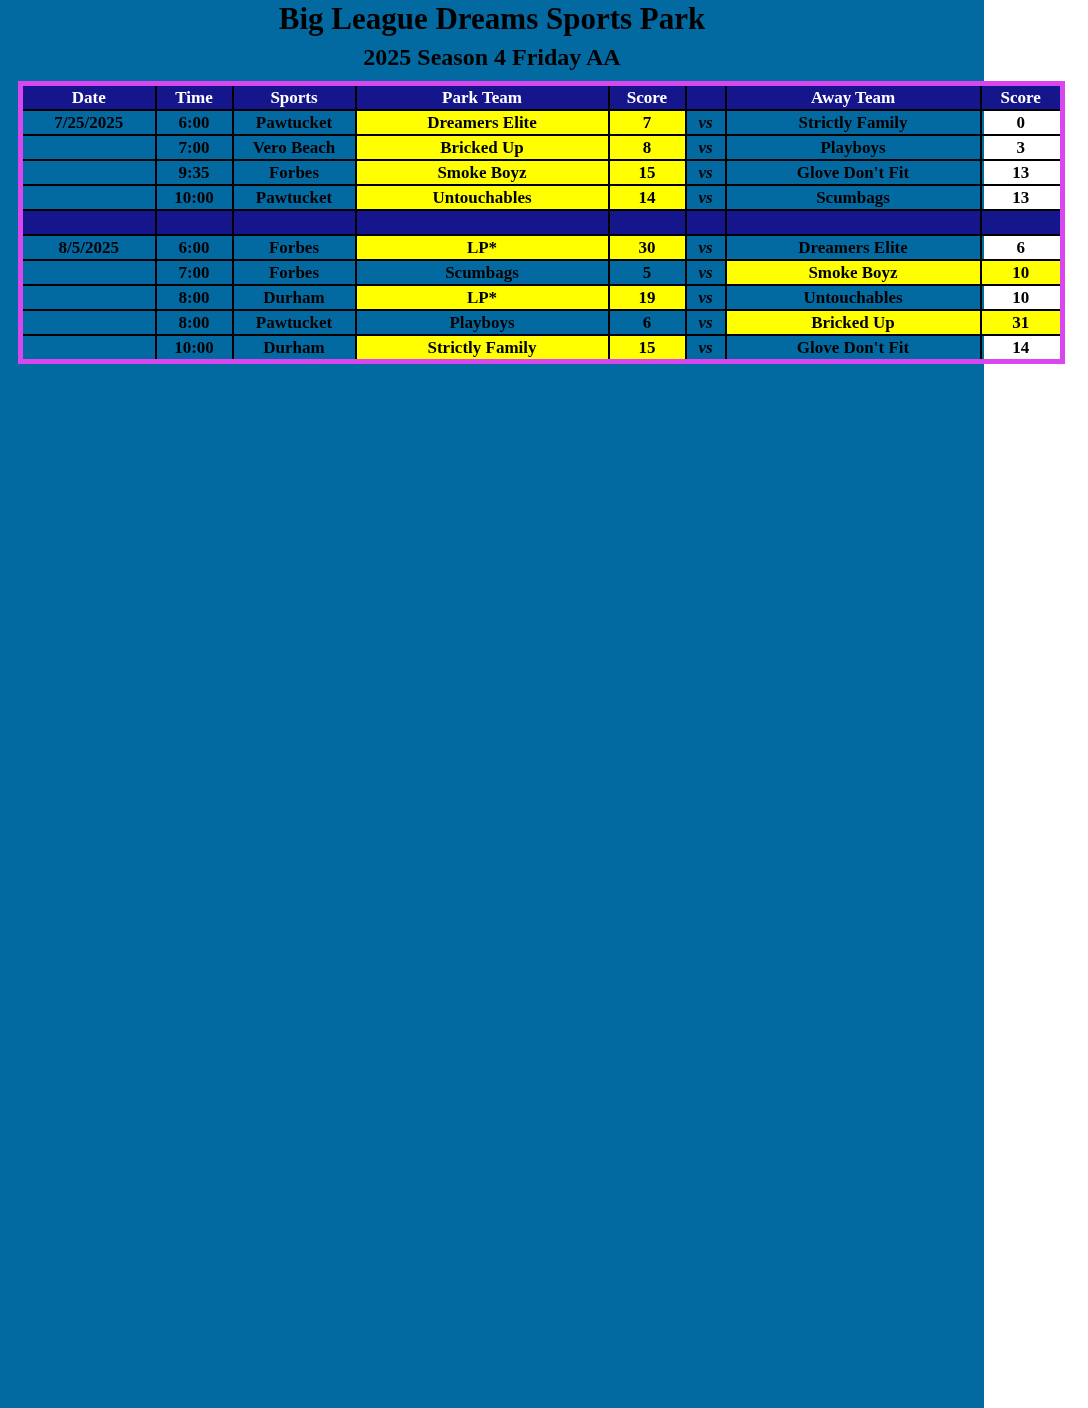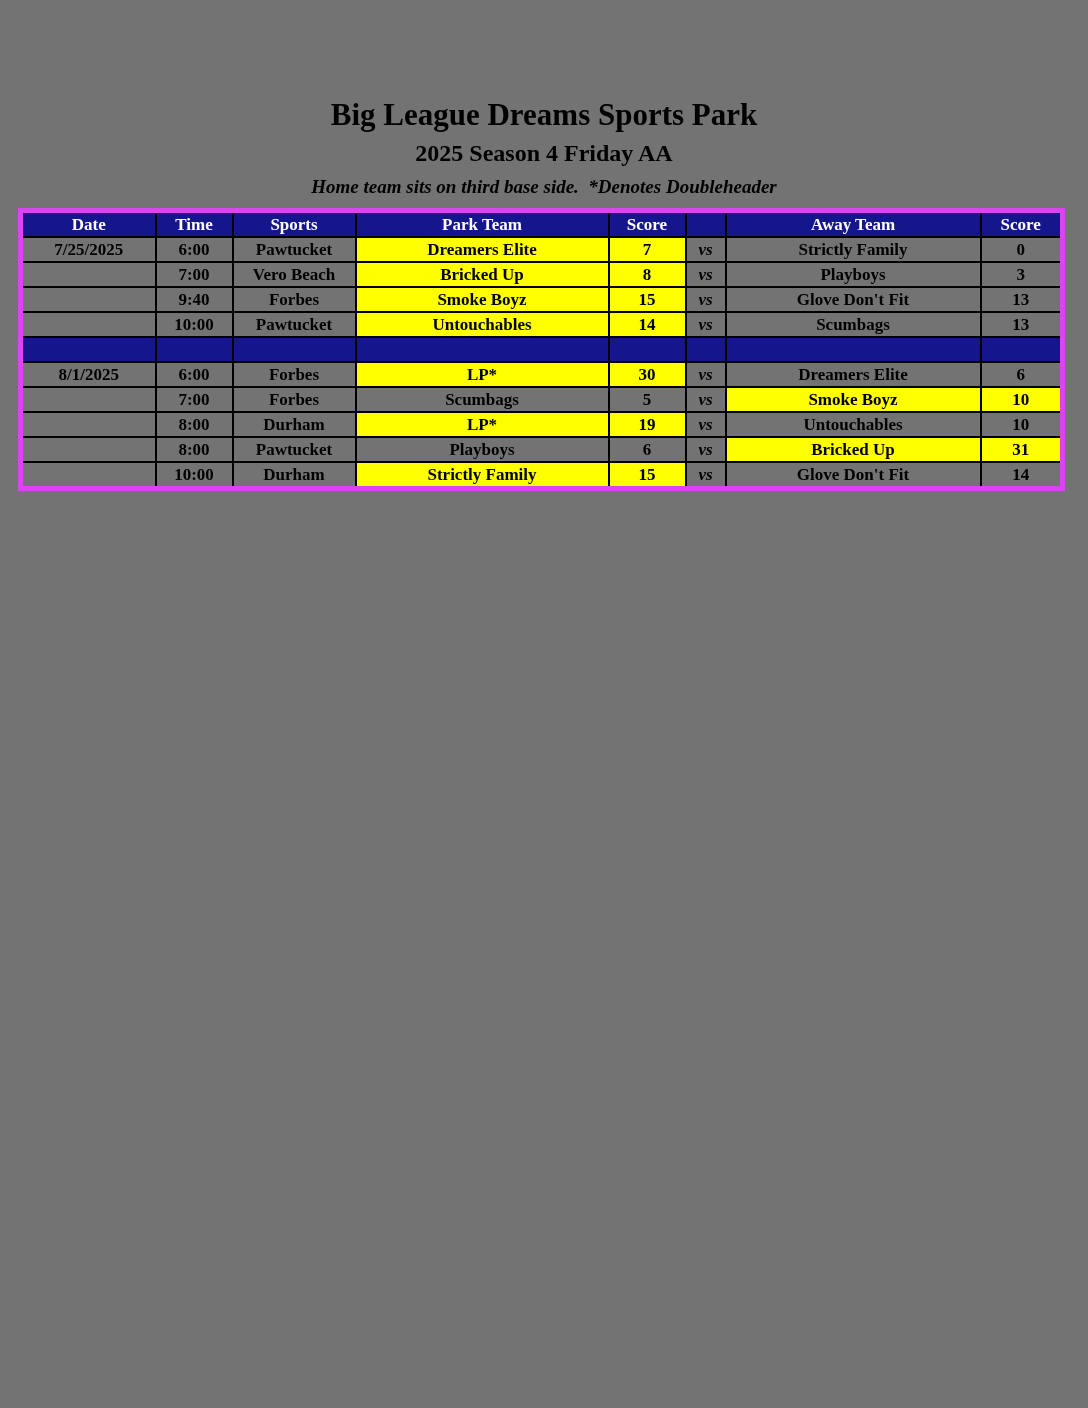--- a/index.html
+++ b/index.html
@@ -5,25 +5,24 @@
   html, body {
     margin: 0;
     padding: 0;
     background: #ffffff;
     width: 1088px;
     height: 1408px;
     font-family: "Liberation Serif", "DejaVu Serif", serif;
     color: #000000;
   }
   .page {
-    width: 1088px;
+    width: 984px;
     height: 1408px;
     box-sizing: border-box;
-    padding-top: 96px;
-    background: #737373;
+    background: #0369a1;
   }
   .heading-block { text-align: center; }
   .title {
     font-size: 31px;
     font-weight: bold;
     line-height: 38px;
     margin: 0;
   }
   .subtitle {
     font-size: 24px;
@@ -83,21 +82,20 @@
   col.c-away  { width: 255px; }
   col.c-score2{ width: 82px; }
 </style>
 </head>
 <body>
 
 <div class="page">
   <div class="heading-block">
     <div class="title">Big League Dreams Sports Park</div>
     <div class="subtitle">2025 Season 4 Friday AA</div>
-    <div class="note">Home team sits on third base side.  *Denotes Doubleheader</div>
   </div>
 
   <table class="schedule">
     <colgroup>
       <col class="c-date">
         <col class="c-time">
         <col class="c-rep">
         <col class="c-home">
       <col class="c-score">
         <col class="c-vs">
@@ -132,21 +130,21 @@
           <td>7:00</td>
           <td>Vero Beach</td>
           <td class="win">Bricked Up</td>
           <td class="win">8</td>
           <td class="vs-cell">vs</td>
           <td>Playboys</td>
           <td>3</td>
         </tr>
         <tr>
           <td></td>
-          <td>9:40</td>
+          <td>9:35</td>
           <td>Forbes</td>
           <td class="win">Smoke Boyz</td>
           <td class="win">15</td>
           <td class="vs-cell">vs</td>
           <td>Glove Don't Fit</td>
           <td>13</td>
         </tr>
         <tr>
           <td></td>
           <td>10:00</td>
@@ -161,21 +159,21 @@
           <td class="sep"></td>
           <td class="sep"></td>
           <td class="sep"></td>
           <td class="sep"></td>
           <td class="sep"></td>
           <td class="sep"></td>
           <td class="sep"></td>
           <td class="sep"></td>
         </tr>
         <tr>
-          <td>8/1/2025</td>
+          <td>8/5/2025</td>
           <td>6:00</td>
           <td>Forbes</td>
           <td class="win">LP*</td>
           <td class="win">30</td>
           <td class="vs-cell">vs</td>
           <td>Dreamers Elite</td>
           <td>6</td>
         </tr>
         <tr>
           <td></td>

